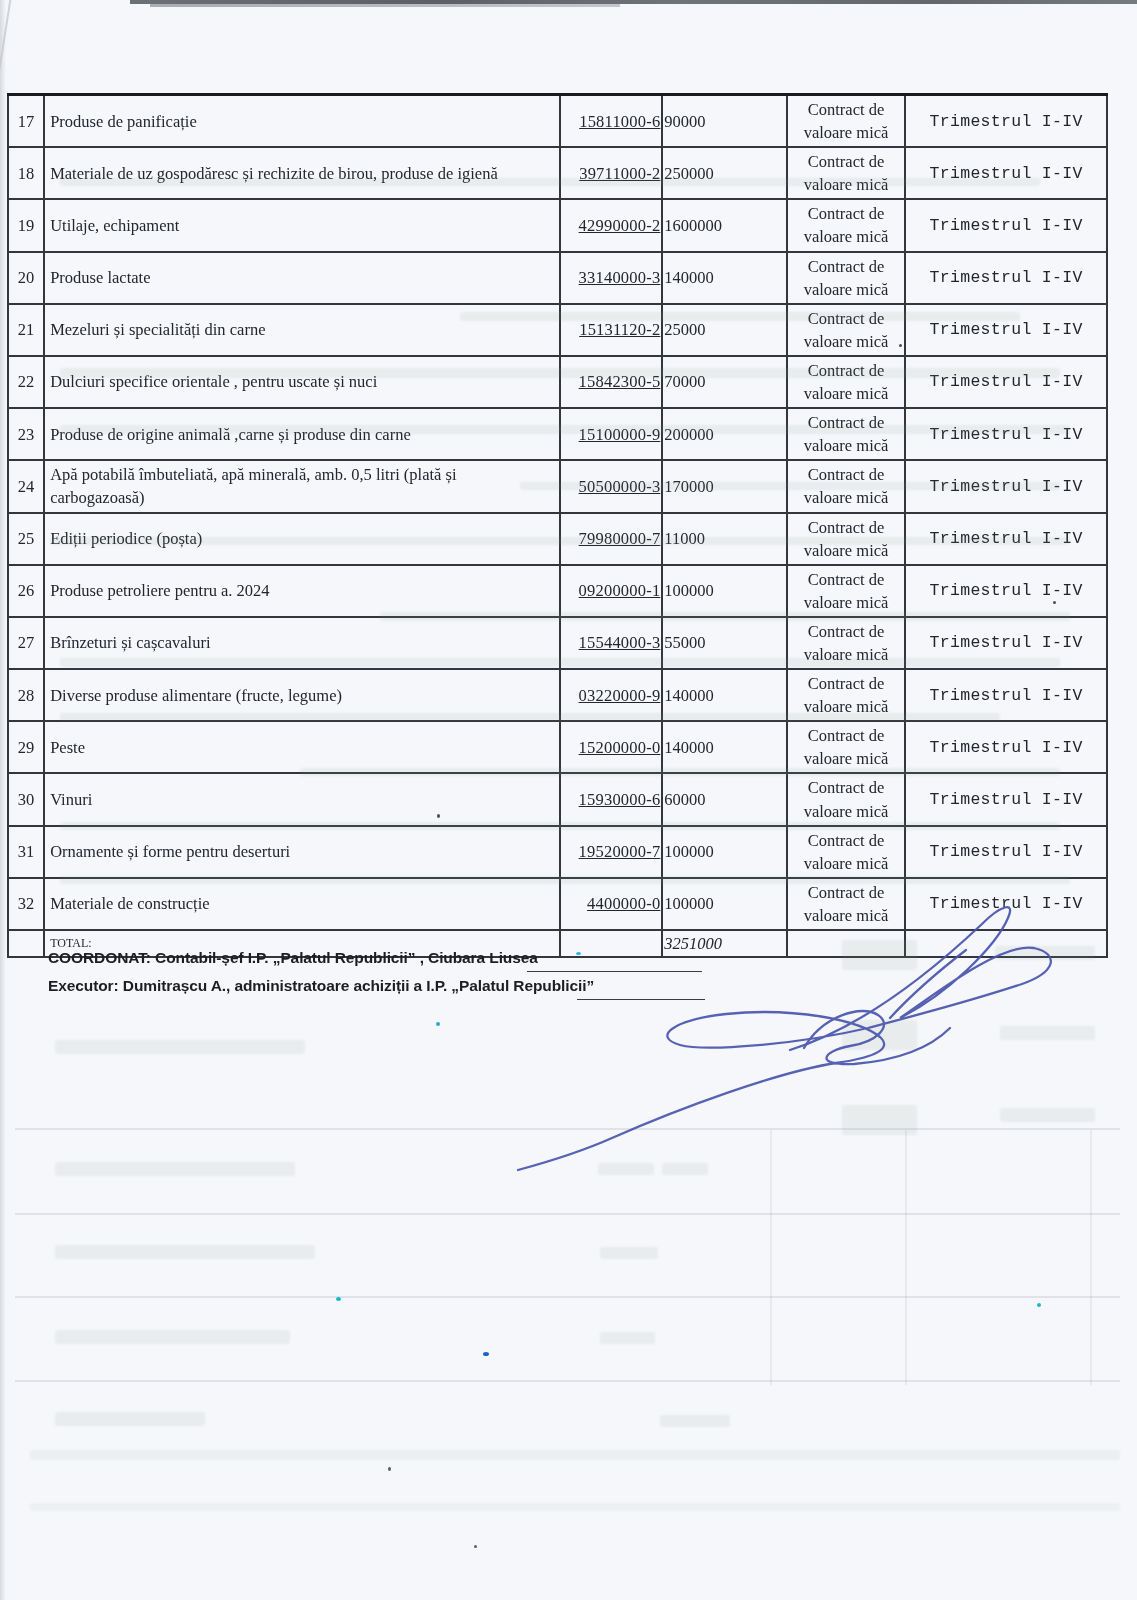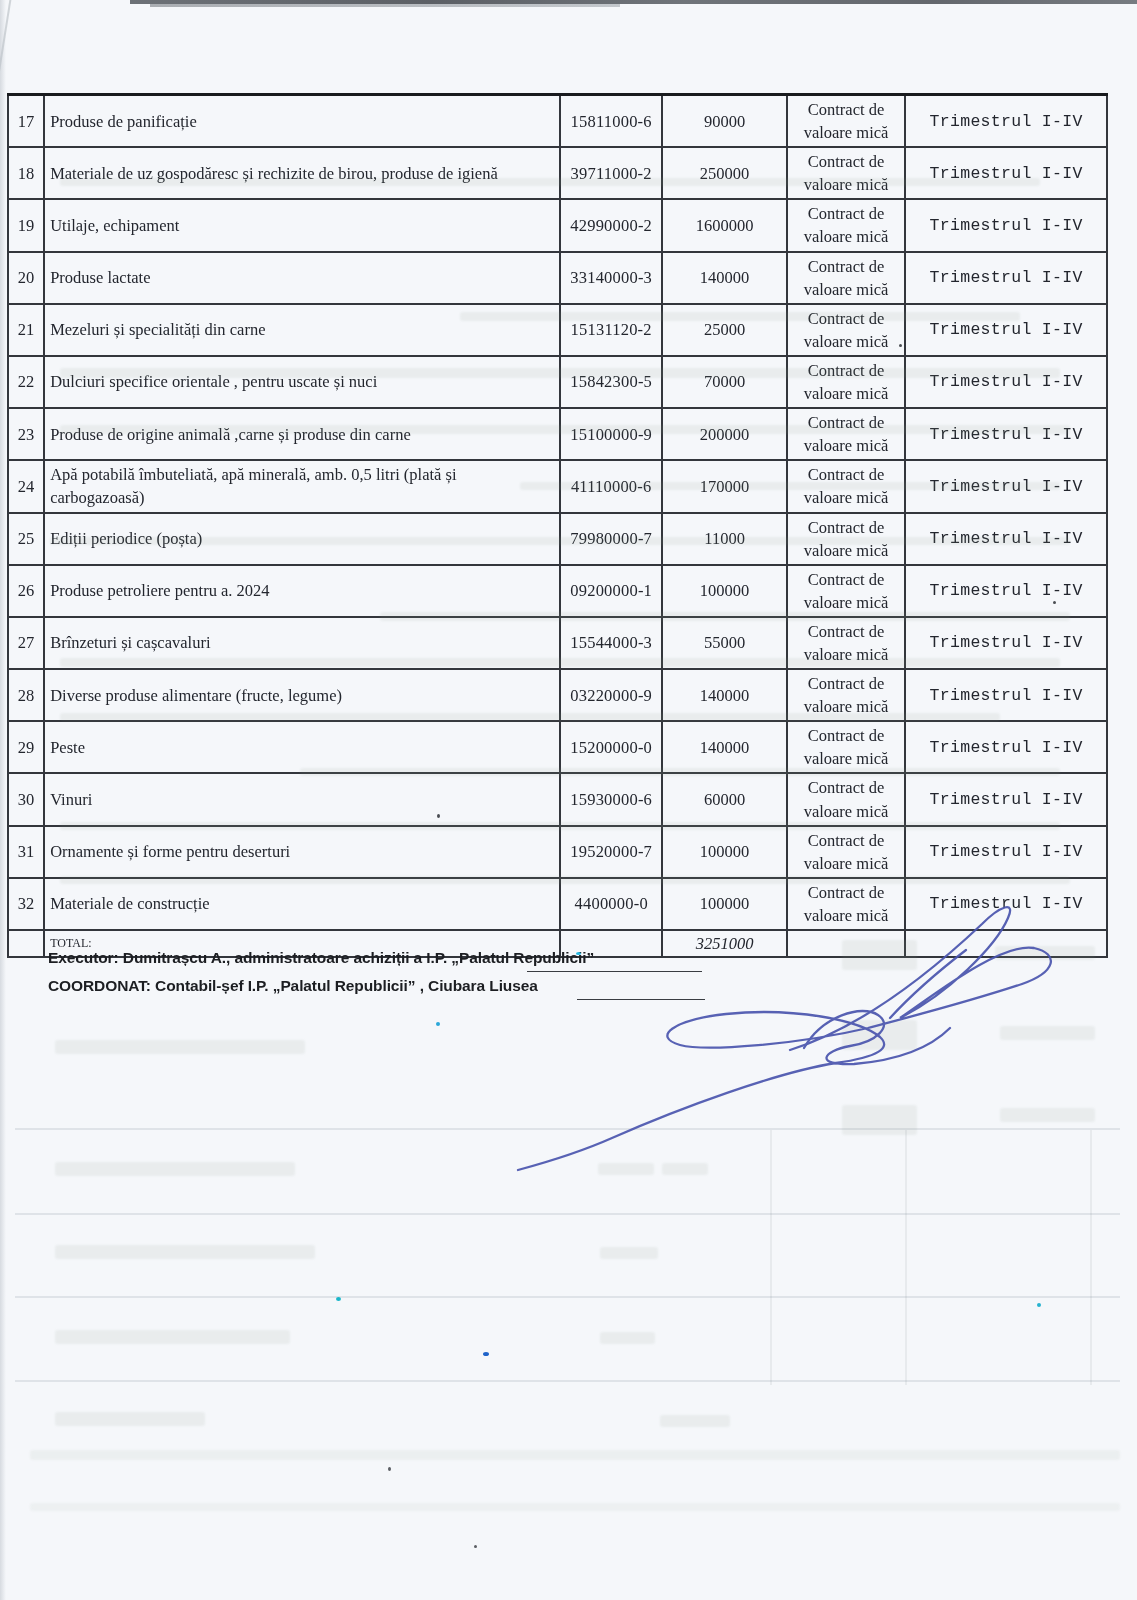--- a/index.html
+++ b/index.html
@@ -20,22 +20,22 @@
   .left-edge{position:absolute;left:0;top:0;width:6px;height:1600px;
     background:linear-gradient(90deg,rgba(190,196,203,.55),rgba(190,196,203,0));}
   
   .table-wrap{position:absolute;left:7px;top:93px;width:1101px;}
   table.plan{border-collapse:collapse;width:100%;table-layout:fixed;padding-left:42px;}
   table.plan td{border:2px solid #33363c;vertical-align:middle;
     font-size:16.5px;line-height:1.4;background:transparent;}
   table.plan{border:2px solid #2a2d32;border-top:3px solid #191b1e;}
   td.c-no{text-align:center;}
   td.c-desc{text-align:left;padding:2px 6px 2px 5px;}
-  td.c-code{text-align:center;letter-spacing:.2px;}
-  td.c-amt{text-align:center;}
+  td.c-code{text-align:right;letter-spacing:.2px;text-decoration:underline;}
+  td.c-amt{text-align:left;}
   td.c-proc{text-align:center;padding:2px 8px;line-height:1.45;}
   td.c-per{text-align:center;letter-spacing:.3px;font-family:Liberation Mono, monospace;}
   tbody tr{height:50px;}
   tfoot tr{height:27px;}
   tfoot td.c-desc{font-size:12px;}
   tfoot td.c-amt{font-weight:normal;font-style:italic;}
   
   .sig-block{position:absolute;left:48px;top:944px;width:900px;
     font-family:"Liberation Sans", sans-serif;font-size:15.5px;font-weight:600;
     color:#1c1e22;letter-spacing:-.1px;}
@@ -121,21 +121,21 @@
     <td class="c-no">23</td>
     <td class="c-desc">Produse de origine animală ,carne și produse din carne</td>
     <td class="c-code">15100000-9</td>
     <td class="c-amt">200000</td>
     <td class="c-proc">Contract de valoare mică</td>
     <td class="c-per">Trimestrul I-IV</td>
   </tr>
         <tr>
     <td class="c-no">24</td>
     <td class="c-desc">Apă potabilă îmbuteliată, apă minerală, amb. 0,5 litri (plată și carbogazoasă)</td>
-    <td class="c-code">41110000-6</td>
+    <td class="c-code">50500000-3</td>
     <td class="c-amt">170000</td>
     <td class="c-proc">Contract de valoare mică</td>
     <td class="c-per">Trimestrul I-IV</td>
   </tr>
         <tr>
     <td class="c-no">25</td>
     <td class="c-desc">Ediții periodice (poșta)</td>
     <td class="c-code">79980000-7</td>
     <td class="c-amt">11000</td>
     <td class="c-proc">Contract de valoare mică</td>
@@ -205,22 +205,22 @@
         <td class="c-code"></td>
         <td class="c-amt">3251000</td>
         <td class="c-proc"></td>
         <td class="c-per"></td>
       </tr>
     </tfoot>
   </table>
 </div>
 
 <div class="sig-block">
+  <div class="sig-line">COORDONAT: Contabil-șef I.P. „Palatul Republicii” , Ciubara Liusea</div>
   <div class="sig-line">Executor: Dumitrașcu A., administratoare achiziții  a I.P. „Palatul Republicii”</div>
-  <div class="sig-line">COORDONAT: Contabil-șef I.P. „Palatul Republicii” , Ciubara Liusea</div>
 </div>
 <div class="blank-line blank-1"></div>
 <div class="blank-line blank-2"></div>
 
 <svg class="signature-svg" viewBox="0 0 620 285">
   <g fill="none" stroke="#4a55ae" stroke-width="2.3" stroke-linecap="round" opacity="0.92">
     <path d="M 330 152
              C 400 130, 470 75, 522 26
              C 540 8, 556 2, 548 20
              C 536 48, 488 96, 440 120

